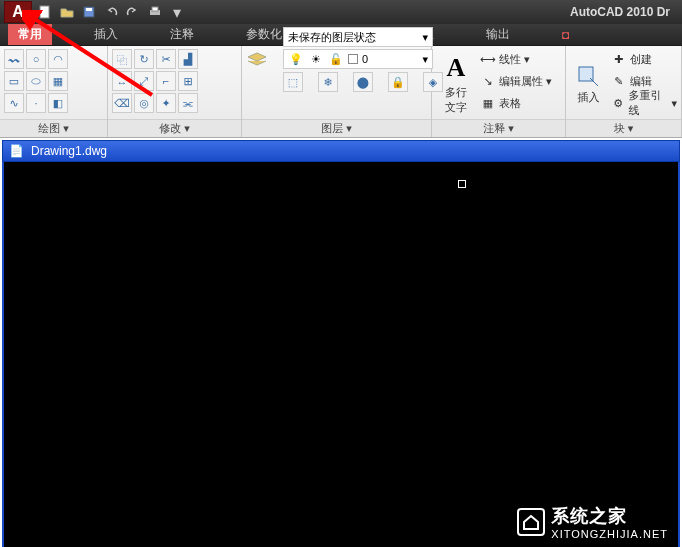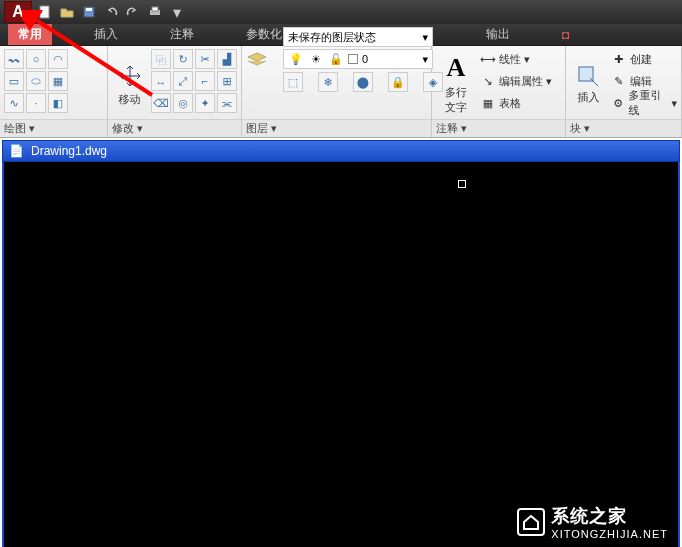--- a/index.html
+++ b/index.html
@@ -13,21 +13,21 @@
 
 
 .tabs { height: 22px; background: linear-gradient(#3a3a3a, #262626); display: flex; align-items: stretch; padding: 0 8px; border-bottom: 1px solid #1a1a1a; gap: 32px; }
 .tab { padding: 3px 10px; color: #ccc; font-size: 12px; cursor: pointer; display: flex; align-items: center; }
 .tab.active { background: #e55a5a; color: #fff; font-weight: bold; }
 
 
 .ribbon { height: 92px; background: linear-gradient(#f8f8f8, #e8e8e8); display: flex; border-bottom: 1px solid #aaa; }
 .panel { border-right: 1px solid #c8c8c8; display: flex; flex-direction: column; padding: 3px 4px 0; }
 .panel-body { flex: 1; display: flex; gap: 4px; }
-.panel-title { height: 18px; text-align: center; font-size: 11px; color: #444; background: #e6e6e6; border-top: 1px solid #d0d0d0; display: flex; align-items: center; gap: 3px; margin: 0 -4px; padding: 0 4px; }
+.panel-title { height: 18px; text-align: center; font-size: 11px; color: #444; background: #e6e6e6; border-top: 1px solid #d0d0d0; display: flex; align-items: center; justify-content: center; gap: 3px; margin: 0 -4px; padding: 0 4px; }
 .big-btn { width: 40px; display: flex; flex-direction: column; align-items: center; justify-content: center; gap: 2px; cursor: pointer; }
 .big-btn .label { font-size: 11px; color: #333; text-align: center; }
 .mini-grid { display: grid; grid-template-columns: repeat(3, 20px); grid-auto-rows: 20px; gap: 2px; }
 .mini-grid2 { display: grid; grid-template-columns: repeat(4, 20px); grid-auto-rows: 20px; gap: 2px; }
 .mini-btn { width: 20px; height: 20px; border: 1px solid #ccc; background: #f4f4f4; display: flex; align-items: center; justify-content: center; font-size: 11px; color: #3a6ea5; cursor: pointer; }
 .layer-row { display: flex; align-items: center; gap: 15px; height: 22px; }
 .layer-drop { height: 20px; border: 1px solid #ccc; background: #fff; font-size: 11px; padding: 0 4px; display: flex; align-items: center; gap: 4px; cursor: pointer; }
 .annotate-col { display: flex; flex-direction: column; gap: 2px; }
 .annotate-row { display: flex; align-items: center; gap: 3px; font-size: 11px; color: #333; cursor: pointer; height: 20px; }
 .ico { width: 16px; height: 16px; display: inline-flex; align-items: center; justify-content: center; }
@@ -80,20 +80,21 @@
         <path d="M6 3a5 5 0 0 0-4 7M6 3l3 2-3 2" fill="none" stroke="#ccc" stroke-width="1.5"></path>
       </svg>
     </div>
   <div class="qat-btn">
       <svg width="14" height="14">
         <rect x="2" y="5" width="10" height="5" fill="#bbb"></rect>
         <rect x="4" y="2" width="6" height="4" fill="#fff" stroke="#888"></rect>
       </svg>
     </div>
   <div class="qat-btn">▾</div>
+  <div class="title-text">AutoCAD 2010  Dr</div>
 </div>
 
 <div class="tabs">
   <div class="tab active">
       <span>常用</span>
     </div>
   <div class="tab">
       <span>插入</span>
     </div>
   <div class="tab">
@@ -131,26 +132,20 @@
       </div>
     </div>
     <div class="panel-title">
         <span>绘图</span> 
         <span>▾</span>
       </div>
   </div>
 
   <div class="panel" style="width:134px">
     <div class="panel-body">
-      <div class="big-btn">
-        <svg width="28" height="28">
-            <path d="M14 4v20M4 14h20M14 4l-3 3M14 4l3 3M14 24l-3-3M14 24l3-3M4 14l3-3M4 14l3 3M24 14l-3-3M24 14l-3 3" stroke="#336" fill="none"></path>
-          </svg>
-        <span class="label">移动</span>
-      </div>
       <div class="mini-grid2">
         <div class="mini-btn">⿻</div>
         <div class="mini-btn">↻</div>
         <div class="mini-btn">✂</div>
         <div class="mini-btn">▟</div>
         <div class="mini-btn">↔</div>
         <div class="mini-btn">⤢</div>
         <div class="mini-btn">⌐</div>
         <div class="mini-btn">⊞</div>
         <div class="mini-btn">⌫</div>

